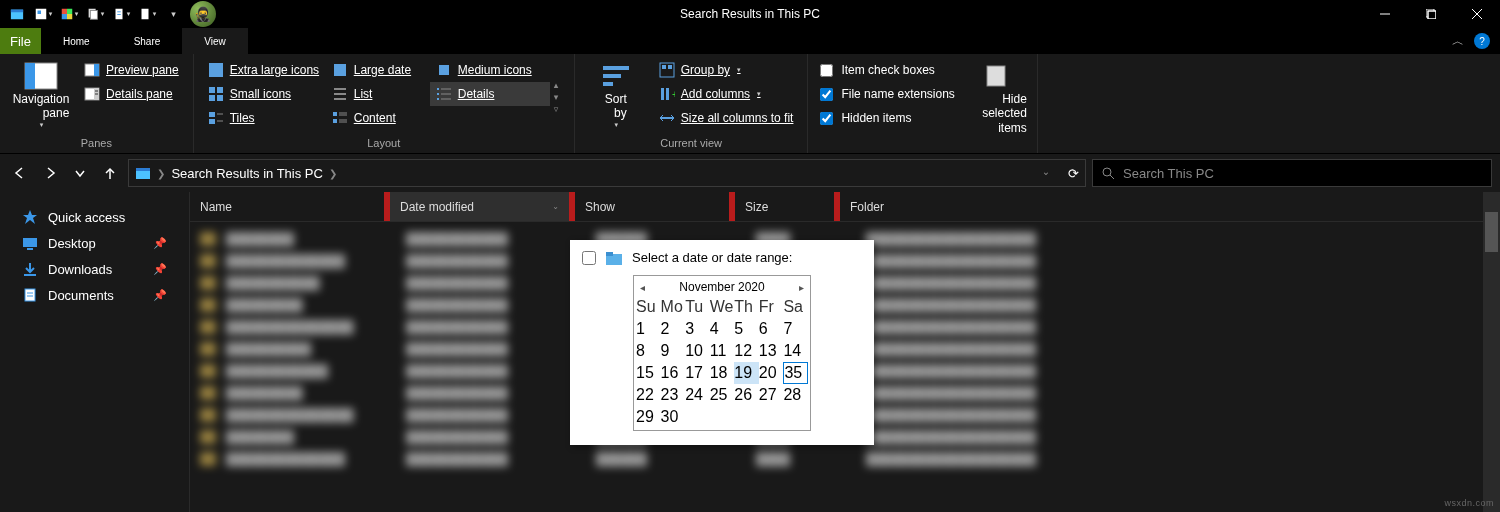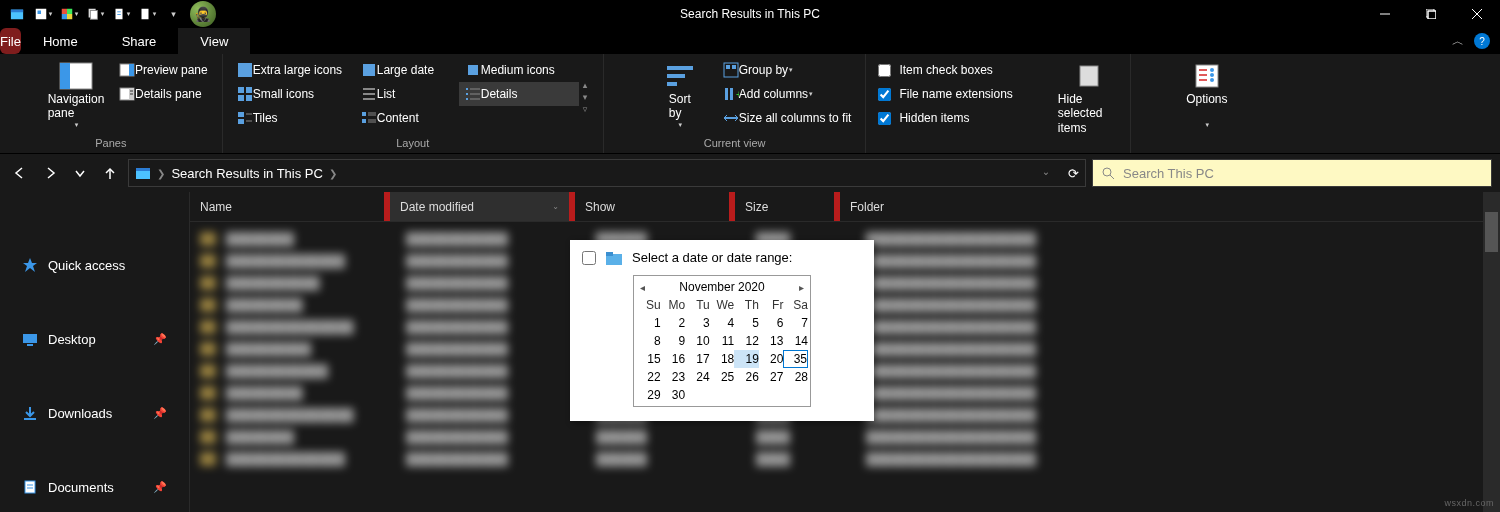--- a/index.html
+++ b/index.html
@@ -13,53 +13,53 @@
 .drop { font-size: 7px; color: #ccc; margin-left: 1px; }
 .title-center { position: absolute; left: 50%; transform: translateX(-50%); font-size: 12px; color: #fff; }
 .win-ctrl { margin-left: auto; display: flex; }
 .win-btn { width: 46px; height: 28px; display: flex; align-items: center; justify-content: center; color: #fff; }
 .win-btn svg { width: 10px; height: 10px; stroke: #fff; stroke-width: 1; fill: none; }
 .avatar { width: 26px; height: 26px; border-radius: 50%; background: radial-gradient(circle at 30% 30%, #8fbc5a, #3a5a20); margin-right: 8px; display:flex;align-items:center;justify-content:center;font-size:14px;}
 .round-q { width: 16px; height: 16px; border-radius: 50%; background: #0078d4; color: #fff; font-size: 10px; display: flex; align-items: center; justify-content: center; }
 
 
 .tabstrip { height: 26px; background: #000; display: flex; align-items: stretch; }
-.filetab { background: #7f1d1d; color: #fff; padding: 0 0; display: flex; align-items: center; font-size: 13px; border-radius: 6px; }
-.tab { padding: 0 22px; display: flex; align-items: center; font-size: 13px; color: #fff; }
+.filetab { background: #4d7c0f; color: #fff; padding: 0 10px; display: flex; align-items: center; font-size: 13px; }
+.tab { padding: 0 22px; display: flex; align-items: center; font-size: 10px; color: #fff; }
 .tab.active { background: #191919; }
 .ribbon-tabstrip-right { margin-left: auto; display: flex; align-items: center; padding-right: 10px; gap: 10px; }
 .chev-up { font-size: 12px; color: #ccc; }
 
 
 .ribbon { height: 100px; background: #191919; display: flex; border-bottom: 1px solid #000; }
 .group { border-right: 1px solid #2a2a2a; padding: 4px 8px 2px 8px; display: flex; flex-direction: column; }
 .group-body { flex: 1; display: flex; align-items: flex-start; gap: 4px; }
 .group-label { text-align: center; font-size: 11px; color: #aaa; padding: 2px 0; }
-.big-btn { display: flex; flex-direction: column; align-items: center; justify-content: center; width: 66px; padding: 4px 2px; font-size: 12px; text-align: left; line-height: 1.2; margin-left: 35px; }
+.big-btn { display: flex; flex-direction: column; align-items: center; justify-content: center; width: 66px; padding: 4px 2px; font-size: 12px; text-align: right; line-height: 1.2; }
 .big-btn .icon-lg { width: 34px; height: 28px; margin-bottom: 2px; }
-.small-btn { display: flex; align-items: center; padding: 2px 6px; font-size: 12px; height: 24px; white-space: nowrap; }
+.small-btn { display: flex; align-items: center; gap: 6px; padding: 2px 6px; font-size: 12px; height: 24px; white-space: nowrap; text-decoration: underline; }
 .small-btn .icon-sm { width: 16px; height: 16px; flex-shrink: 0; }
 .small-btn.selected { background: #3a3a3a; }
 .col { display: flex; flex-direction: column; }
 .chk { display: flex; align-items: center; gap: 8px; padding: 2px 4px; font-size: 12px; height: 24px; }
 .chk input { width: 13px; height: 13px; accent-color: #0078d4; }
 
 
 .navrow { height: 38px; background: #191919; display: flex; align-items: center; padding: 0 8px; gap: 6px; }
 .nav-ico { width: 24px; height: 24px; display: flex; align-items: center; justify-content: center; color: #fff; }
 .nav-ico svg { width: 14px; height: 14px; stroke: #fff; fill: none; stroke-width: 1.5; }
 .addr { flex: 1; height: 28px; border: 1px solid #3a3a3a; background: #191919; display: flex; align-items: center; padding: 0 6px; font-size: 13px; gap: 6px; }
 .addr .sep { color: #888; font-size: 10px; }
 .addr-right { margin-left: auto; display: flex; gap: 4px; }
-.searchbox { width: 400px; height: 28px; border: 1px solid #3a3a3a; background: #fef9c3; display: flex; align-items: center; padding: 0 8px; gap: 8px; color: #888; font-size: 13px; }
+.searchbox { width: 400px; height: 28px; border: 1px solid #3a3a3a; background: #000000; display: flex; align-items: center; padding: 0 8px; gap: 8px; color: #888; font-size: 13px; }
 
 
 .content { display: flex; height: calc(512px - 28px - 26px - 100px - 38px); }
 .sidebar { width: 190px; background: #191919; border-right: 1px solid #2a2a2a; padding: 12px 0; }
-.side-item { display: flex; align-items: center; gap: 10px; padding: 5px 22px; font-size: 13px; margin-top: 48px; }
+.side-item { display: flex; align-items: center; gap: 10px; padding: 5px 22px; font-size: 13px; }
 .side-item.qa { font-weight: normal; }
 .side-ico { width: 16px; height: 16px; flex-shrink: 0; }
 .pin { margin-left: auto; color: #888; font-size: 11px; }
 .filesarea { flex: 1; background: #191919; position: relative; }
 .cols { display: flex; height: 30px; border-bottom: 1px solid #2a2a2a; font-size: 12px; color: #ddd; }
 .colh { padding: 6px 10px; border-right: 6px solid #b91c1c; display: flex; align-items: center; }
 .colh.sorted { background: #2f2f2f; }
 .colh .dd { margin-left: auto; font-size: 8px; color: #888; }
 .blur-rows { padding: 6px 0; filter: blur(4px); opacity: 0.7; }
 .brow { display: flex; padding: 4px 10px; font-size: 12px; color: #ccc; gap: 10px; }
@@ -68,21 +68,21 @@
 .scroll-thumb { position: absolute; right: 2px; top: 20px; width: 13px; height: 40px; background: #555; }
 
 
 .datepicker { position: absolute; left: 570px; top: 240px; width: 304px; background: #fff; color: #000; padding: 10px 12px 14px 12px; box-shadow: 2px 2px 6px rgba(0,0,0,0.4); }
 .dp-head { display: flex; align-items: center; gap: 10px; font-size: 13px; margin-bottom: 10px; }
 .dp-head input { width: 14px; height: 14px; }
 .dp-folder { width: 16px; height: 14px; }
 .dp-cal { width: 178px; margin: 0 auto; border: 1px solid #999; padding: 2px; }
 .dp-month { display: flex; align-items: center; justify-content: space-between; font-size: 12px; padding: 2px 4px; }
 .dp-month .arrow { font-size: 10px; color: #555; cursor: pointer; }
-.dp-grid { display: grid; grid-template-columns: repeat(7, 1fr); font-size: 12px; text-align: right; }
+.dp-grid { display: grid; grid-template-columns: repeat(7, 1fr); font-size: 16px; text-align: left; }
 .dp-grid .dh { padding: 2px 0; color: #333; }
 .dp-grid .dc { padding: 2px 0; color: #000; }
 .dp-grid .dc.sel { background: #cce4f7; }
 .dp-grid .dc.today { border: 1px solid #0078d4; padding: 1px 0; }
 
 .watermark { position: absolute; right: 6px; bottom: 4px; font-size: 9px; color: #666; letter-spacing: 0.5px; }
 </style>
 </head>
 <body>
 
@@ -351,39 +351,20 @@
         <svg class="icon-lg" viewBox="0 0 34 28">
             <rect x="8" y="4" width="18" height="20" fill="#ddd"></rect>
             <rect x="8" y="4" width="18" height="20" fill="none" stroke="#888"></rect>
           </svg>
         <span style="white-space:pre-line">Hide selected
 items</span>
       </div>
     </div>
   </div>
 
-  <div class="group" style="border-right:none">
-    <div class="group-body">
-      <div class="big-btn">
-        <svg class="icon-lg" viewBox="0 0 34 28">
-            <rect x="6" y="3" width="22" height="22" fill="#fff" stroke="#888"></rect>
-            <rect x="9" y="7" width="8" height="2" fill="#e05a5a"></rect>
-            <rect x="9" y="12" width="8" height="2" fill="#e05a5a"></rect>
-            <rect x="9" y="17" width="8" height="2" fill="#e05a5a"></rect>
-            <circle cx="22" cy="8" r="2" fill="#3b97e8"></circle>
-            <circle cx="22" cy="13" r="2" fill="#3b97e8"></circle>
-            <circle cx="22" cy="18" r="2" fill="#3b97e8"></circle>
-          </svg>
-        <span>Options</span>
-          <br>
-          <span class="drop">▾</span>
-      </div>
-    </div>
-    <div class="group-label">&nbsp;</div>
-  </div>
 </div>
 
 <div class="navrow">
   <div class="nav-ico">
       <svg viewBox="0 0 14 14">
         <polyline points="9,2 3,7 9,12"></polyline>
       </svg>
     </div>
   <div class="nav-ico">
       <svg viewBox="0 0 14 14">

